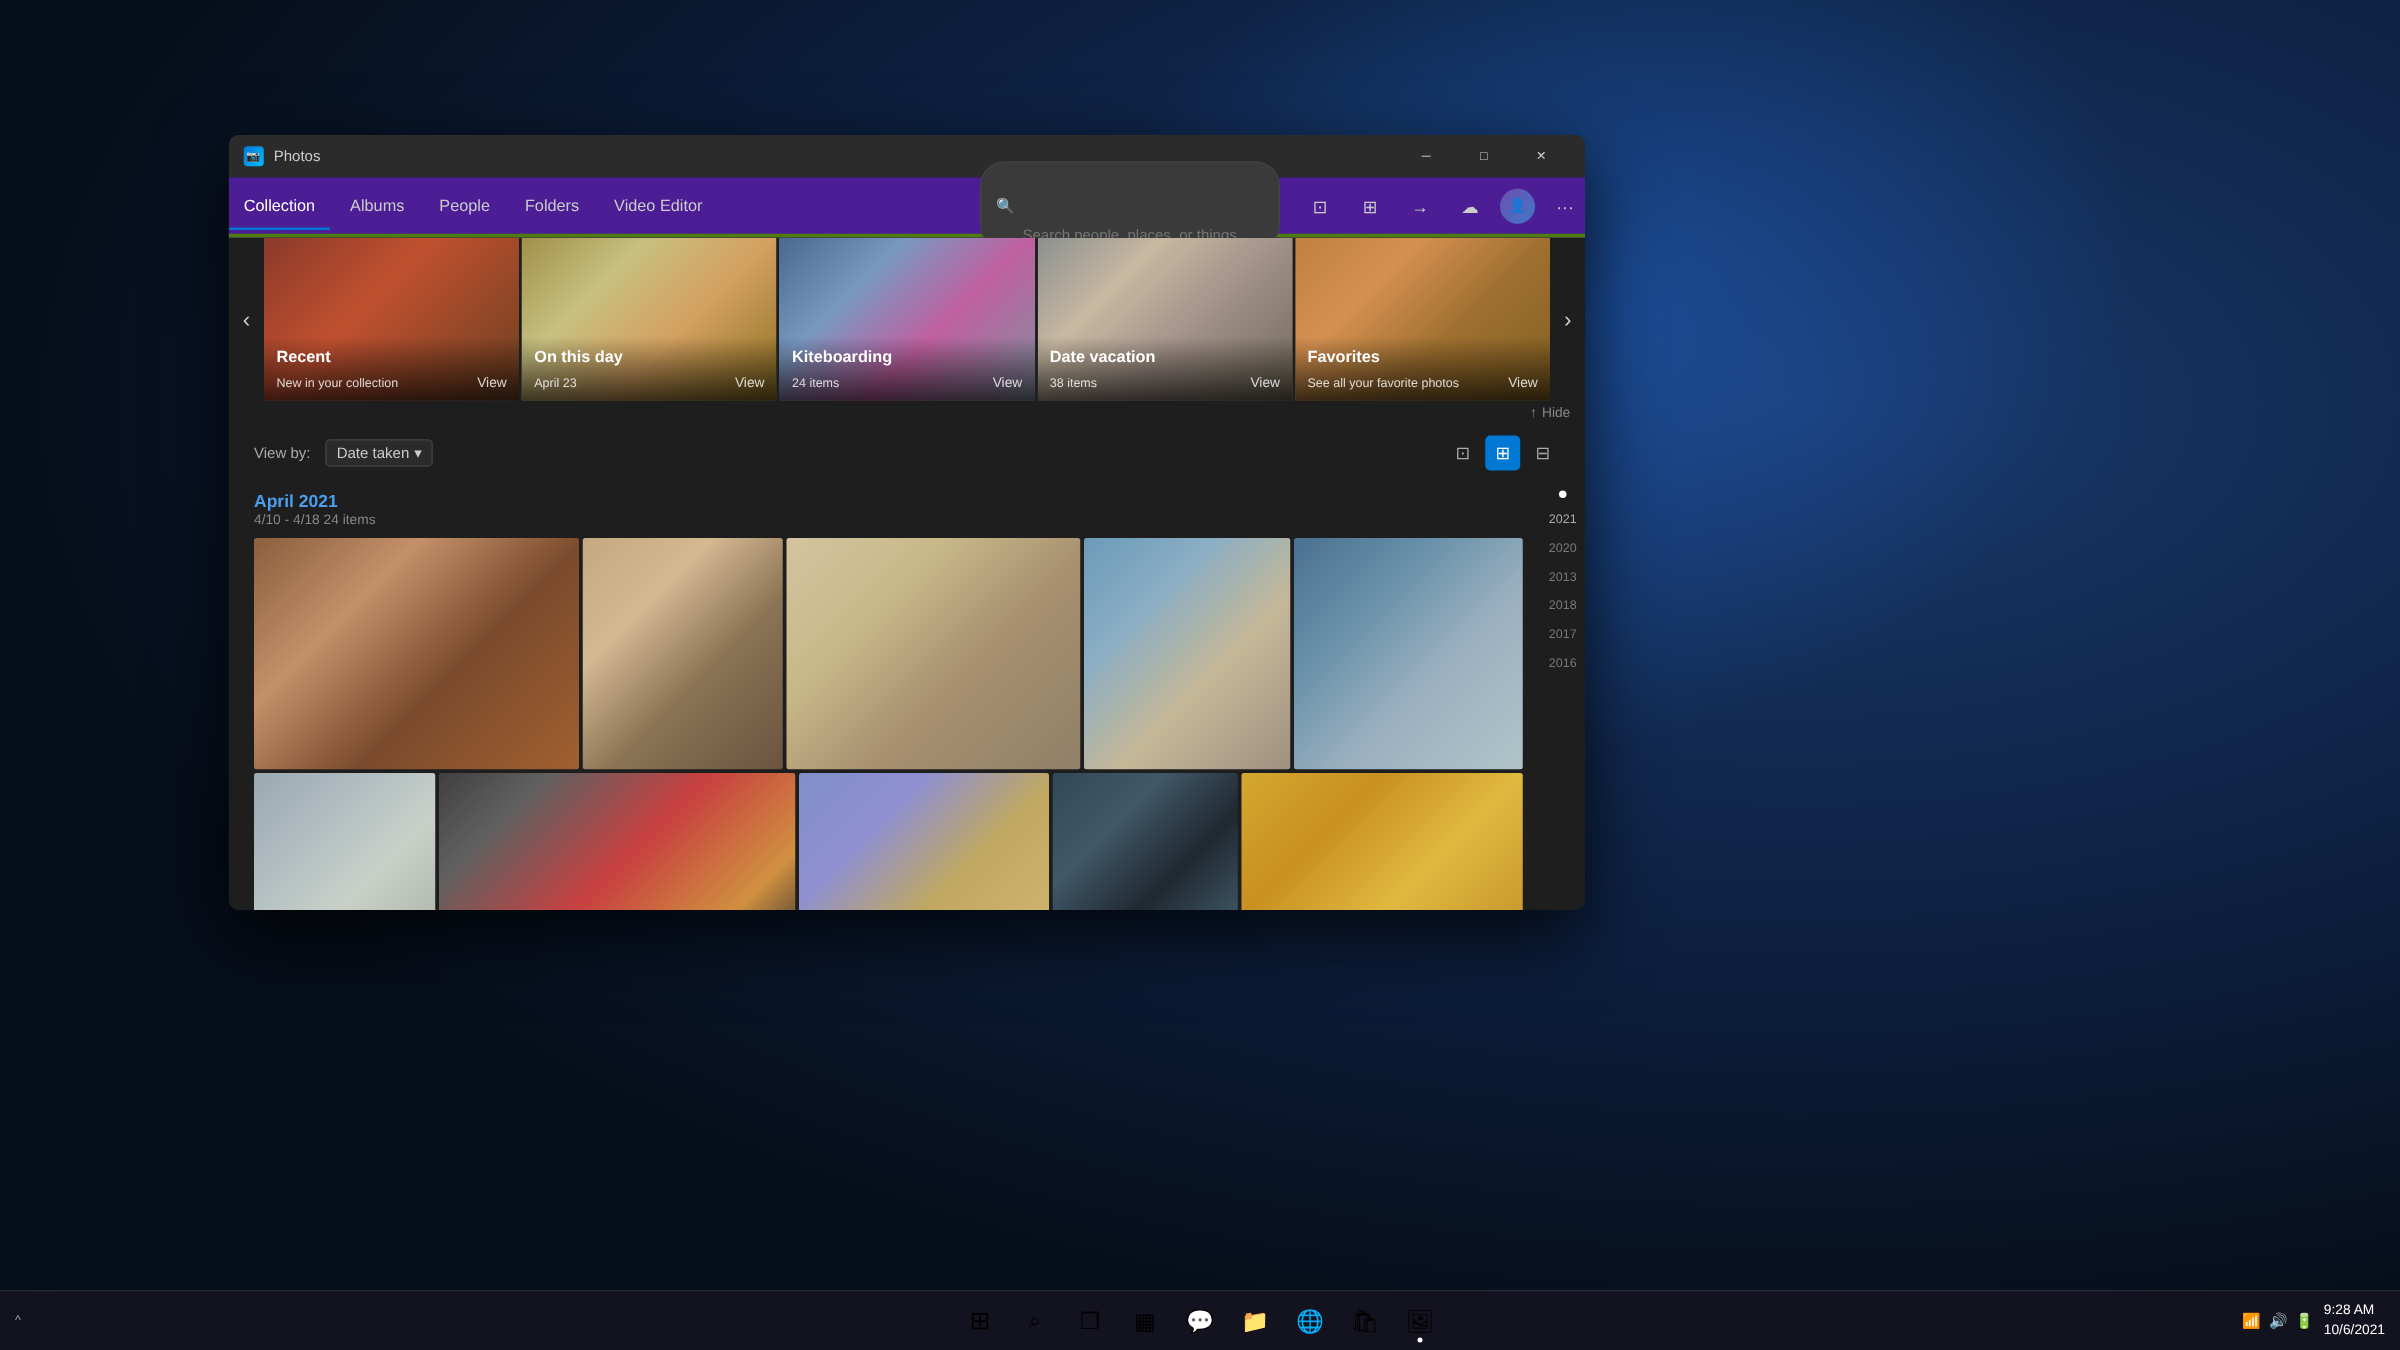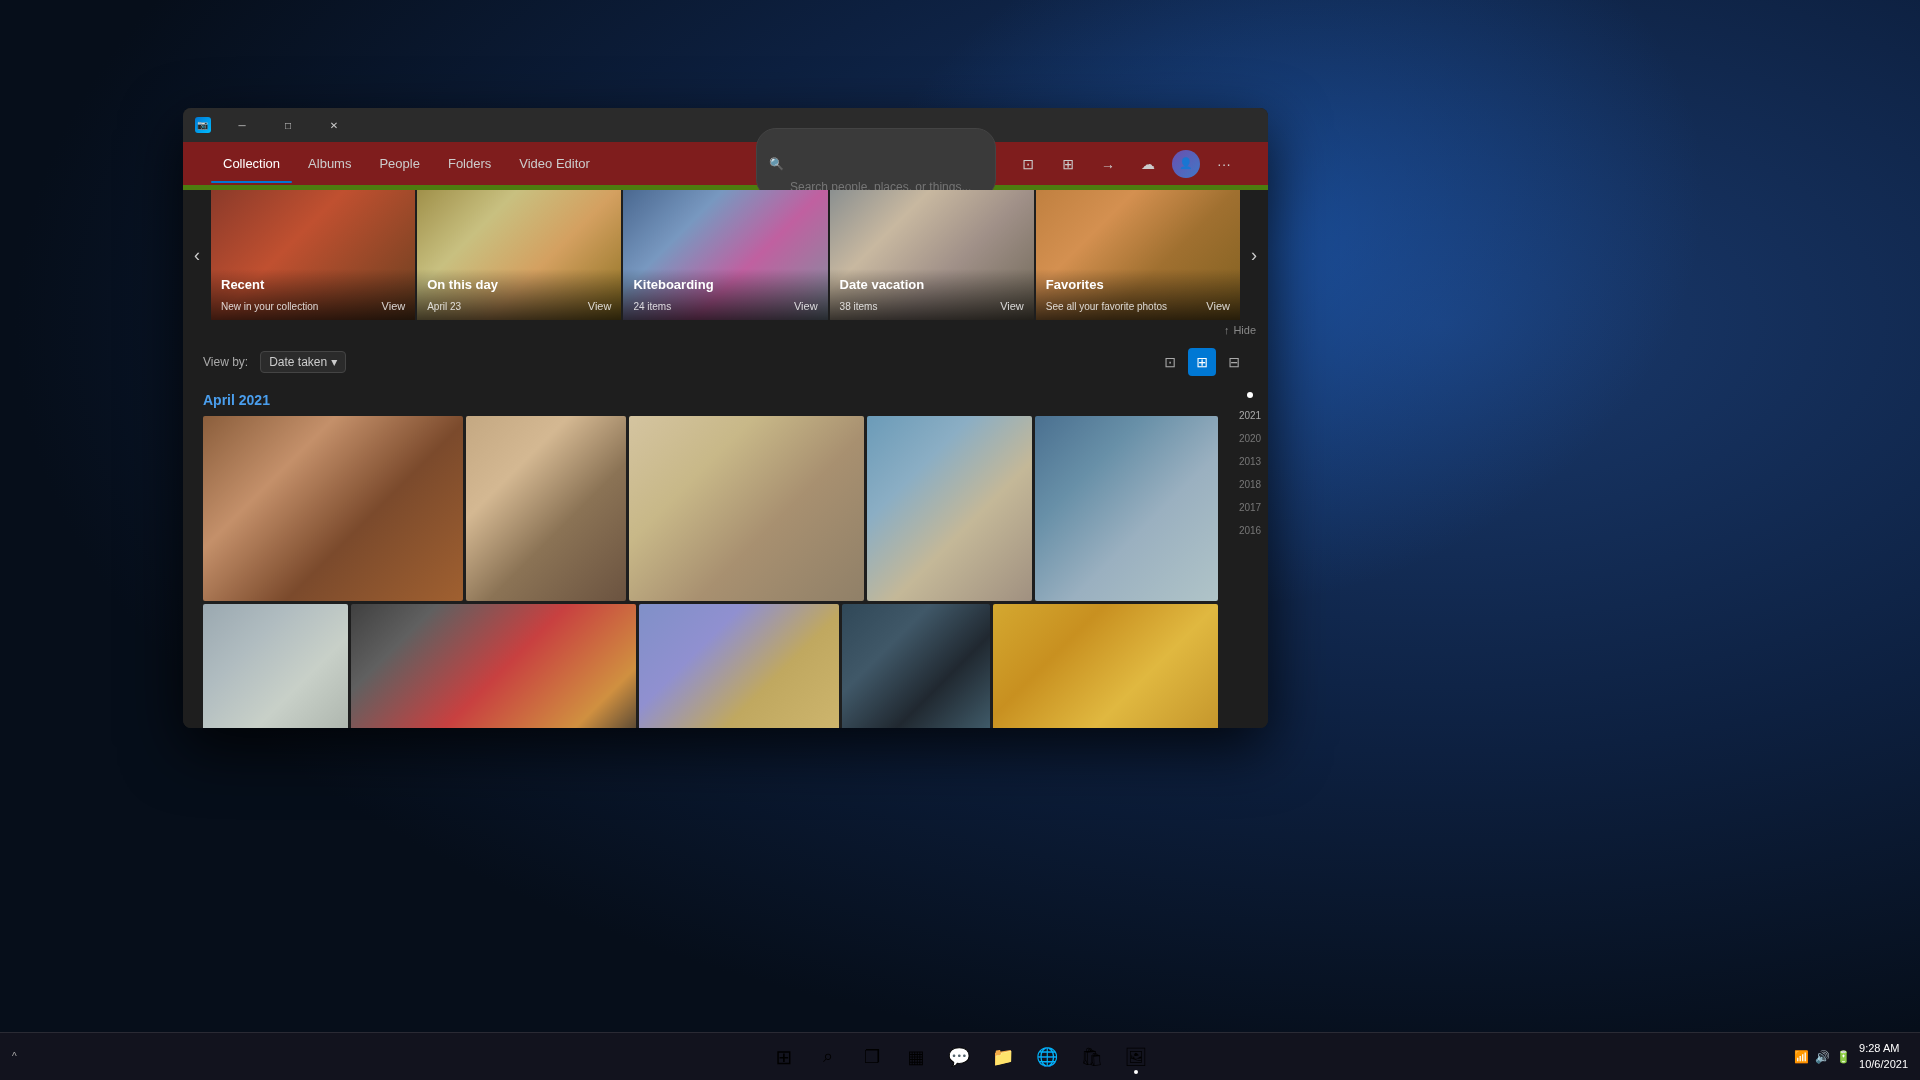--- a/index.html
+++ b/index.html
@@ -74,27 +74,27 @@
       width: 46px; height: 34px;
       display: flex; align-items: center; justify-content: center;
       cursor: pointer;
       color: #ccc;
       font-size: 10px;
     }
 
     
     .nav-bar {
       height: 48px;
-      background: #7f1d1d;
-      display: flex;
-      align-items: center;
-      padding: 0 28px;
+      background: #4c1d95;
+      display: flex;
+      align-items: center;
+      padding: 0 0;
       gap: 4px;
       flex-shrink: 0;
-      border-bottom: 5px solid #4d7c0f;
+      border-bottom: 3px solid #4d7c0f;
     }
     .nav-tab {
       padding: 6px 12px;
       color: #ccc;
       font-size: 13px;
       cursor: pointer;
       border-radius: 4px;
       position: relative;
     }
     .nav-tab.active {
@@ -376,20 +376,21 @@
   </style>
 </head>
 <body>
 
 <div class="bg-swirl"></div>
 
 <div class="window">
 
   <div class="title-bar">
     <div class="title-bar-icon">📷</div>
+    <span class="title-bar-text">Photos</span>
     <div class="title-bar-controls">
       <div class="title-btn">─</div>
       <div class="title-btn">□</div>
       <div class="title-btn close">✕</div>
     </div>
   </div>
 
   <div class="nav-bar">
     <div class="nav-tab active">
       <span>Collection</span>
@@ -500,20 +501,21 @@
       <div class="view-layout-btns">
         <div class="view-layout-btn">⊡</div>
         <div class="view-layout-btn active">⊞</div>
         <div class="view-layout-btn">⊟</div>
       </div>
     </div>
 
     <div class="photo-section" style="position:relative; padding-right: 50px;">
       <div class="section-header">
         <div class="section-month">April 2021</div>
+        <div class="section-range">4/10 - 4/18   24 items</div>
       </div>
 
       <div class="photo-grid-row">
         <div class="photo-cell photo-rocky" style="width:260px; height:185px; border-radius:2px;"></div>
         <div class="photo-cell photo-city" style="width:160px; height:185px; border-radius:2px;"></div>
         <div class="photo-cell photo-dog" style="width:235px; height:185px; border-radius:2px;"></div>
         <div class="photo-cell photo-coast" style="width:165px; height:185px; border-radius:2px;"></div>
         <div class="photo-cell photo-ocean" style="flex:1; height:185px; border-radius:2px;"></div>
       </div>
 

